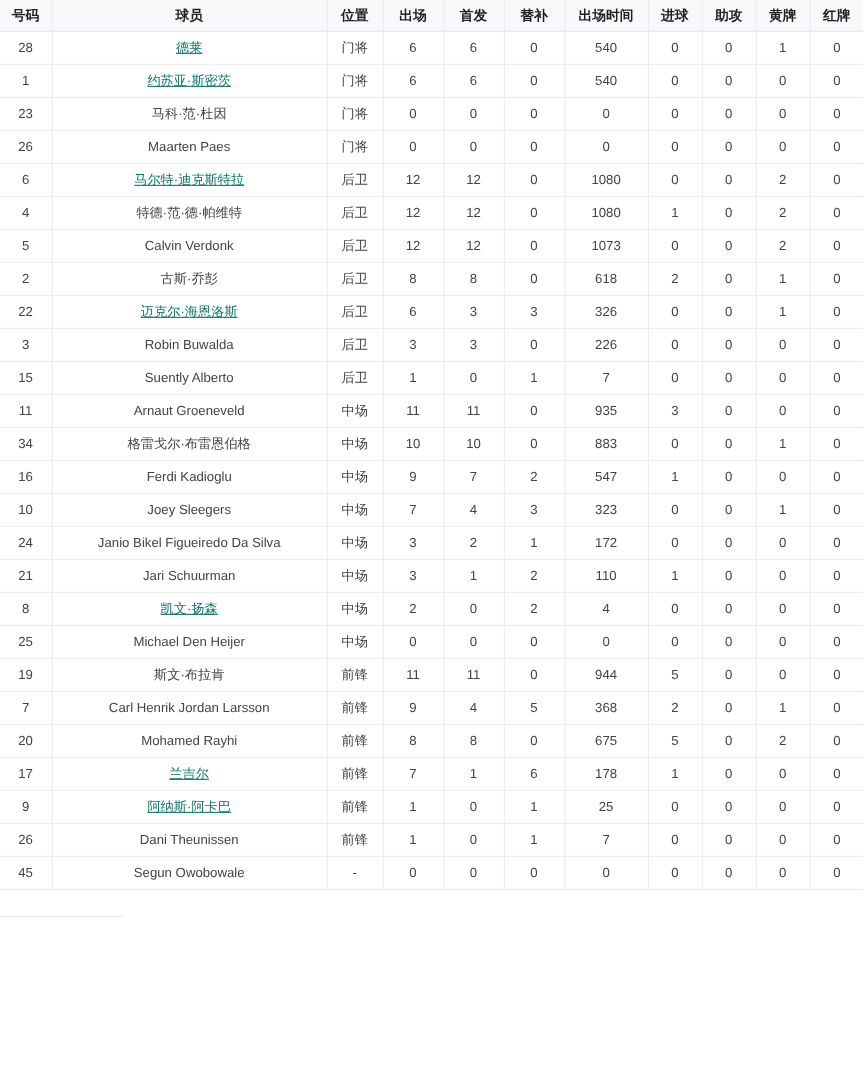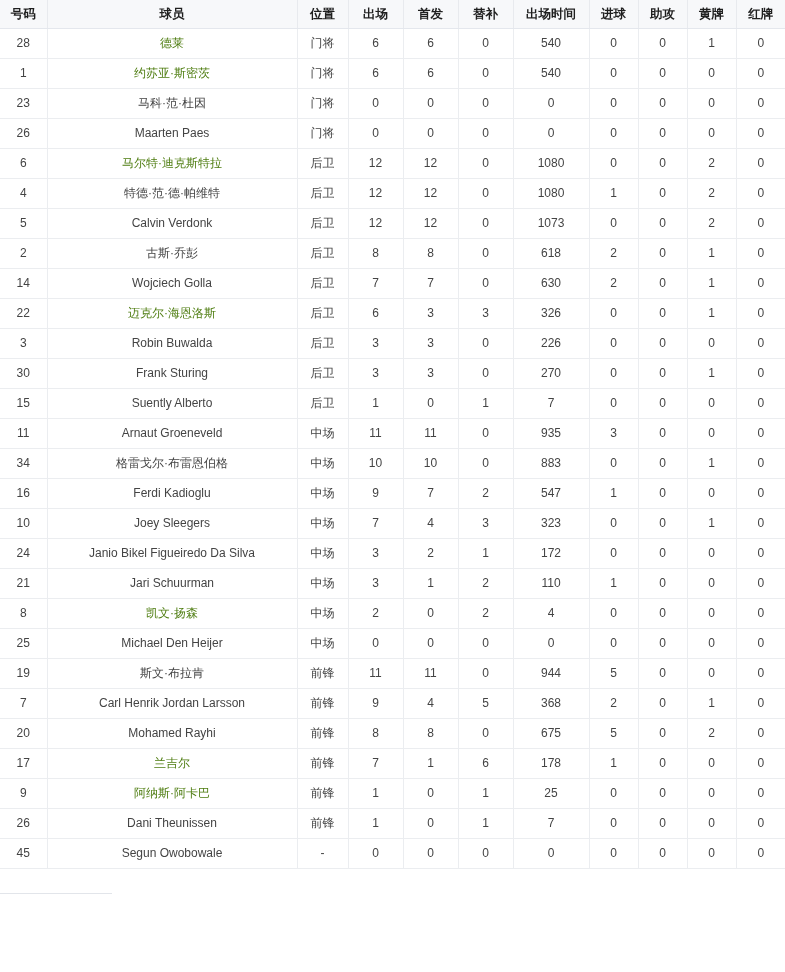--- a/index.html
+++ b/index.html
@@ -54,21 +54,21 @@
     border-right: 1px solid #ebedf0;
     color: #444444;
     font-size: 12px;
     white-space: nowrap;
     overflow: hidden;
   }
   .squad-table tbody td:last-child { border-right: none; }
   .squad-table tbody tr:last-child td { border-bottom: 1px solid #ebedf0; margin-top: 12px; }
 
   .cell-name { color: #444444; }
-  .cell-name.is-link { color: #4d7c0f; cursor: pointer; }
+  .cell-name.is-link { color: #0f766e; cursor: pointer; text-decoration: underline; }
 
   .footer-rules {
     padding-top: 24px;
   }
   .rule {
     height: 1px;
     background: #e2e5ea;
     margin: 0 0 0 0;
   }
   .rule-short {
@@ -207,33 +207,20 @@
         <td>8</td>
         <td>8</td>
         <td>0</td>
         <td>618</td>
         <td>2</td>
         <td>0</td>
         <td>1</td>
         <td>0</td>
       </tr>
       <tr>
-        <td>14</td>
-        <td class="cell-name">Wojciech Golla</td>
-        <td>后卫</td>
-        <td>7</td>
-        <td>7</td>
-        <td>0</td>
-        <td>630</td>
-        <td>2</td>
-        <td>0</td>
-        <td>1</td>
-        <td>0</td>
-      </tr>
-      <tr>
         <td>22</td>
         <td class="cell-name is-link">迈克尔·海恩洛斯</td>
         <td>后卫</td>
         <td>6</td>
         <td>3</td>
         <td>3</td>
         <td>326</td>
         <td>0</td>
         <td>0</td>
         <td>1</td>
@@ -243,33 +230,20 @@
         <td>3</td>
         <td class="cell-name">Robin Buwalda</td>
         <td>后卫</td>
         <td>3</td>
         <td>3</td>
         <td>0</td>
         <td>226</td>
         <td>0</td>
         <td>0</td>
         <td>0</td>
-        <td>0</td>
-      </tr>
-      <tr>
-        <td>30</td>
-        <td class="cell-name">Frank Sturing</td>
-        <td>后卫</td>
-        <td>3</td>
-        <td>3</td>
-        <td>0</td>
-        <td>270</td>
-        <td>0</td>
-        <td>0</td>
-        <td>1</td>
         <td>0</td>
       </tr>
       <tr>
         <td>15</td>
         <td class="cell-name">Suently Alberto</td>
         <td>后卫</td>
         <td>1</td>
         <td>0</td>
         <td>1</td>
         <td>7</td>

